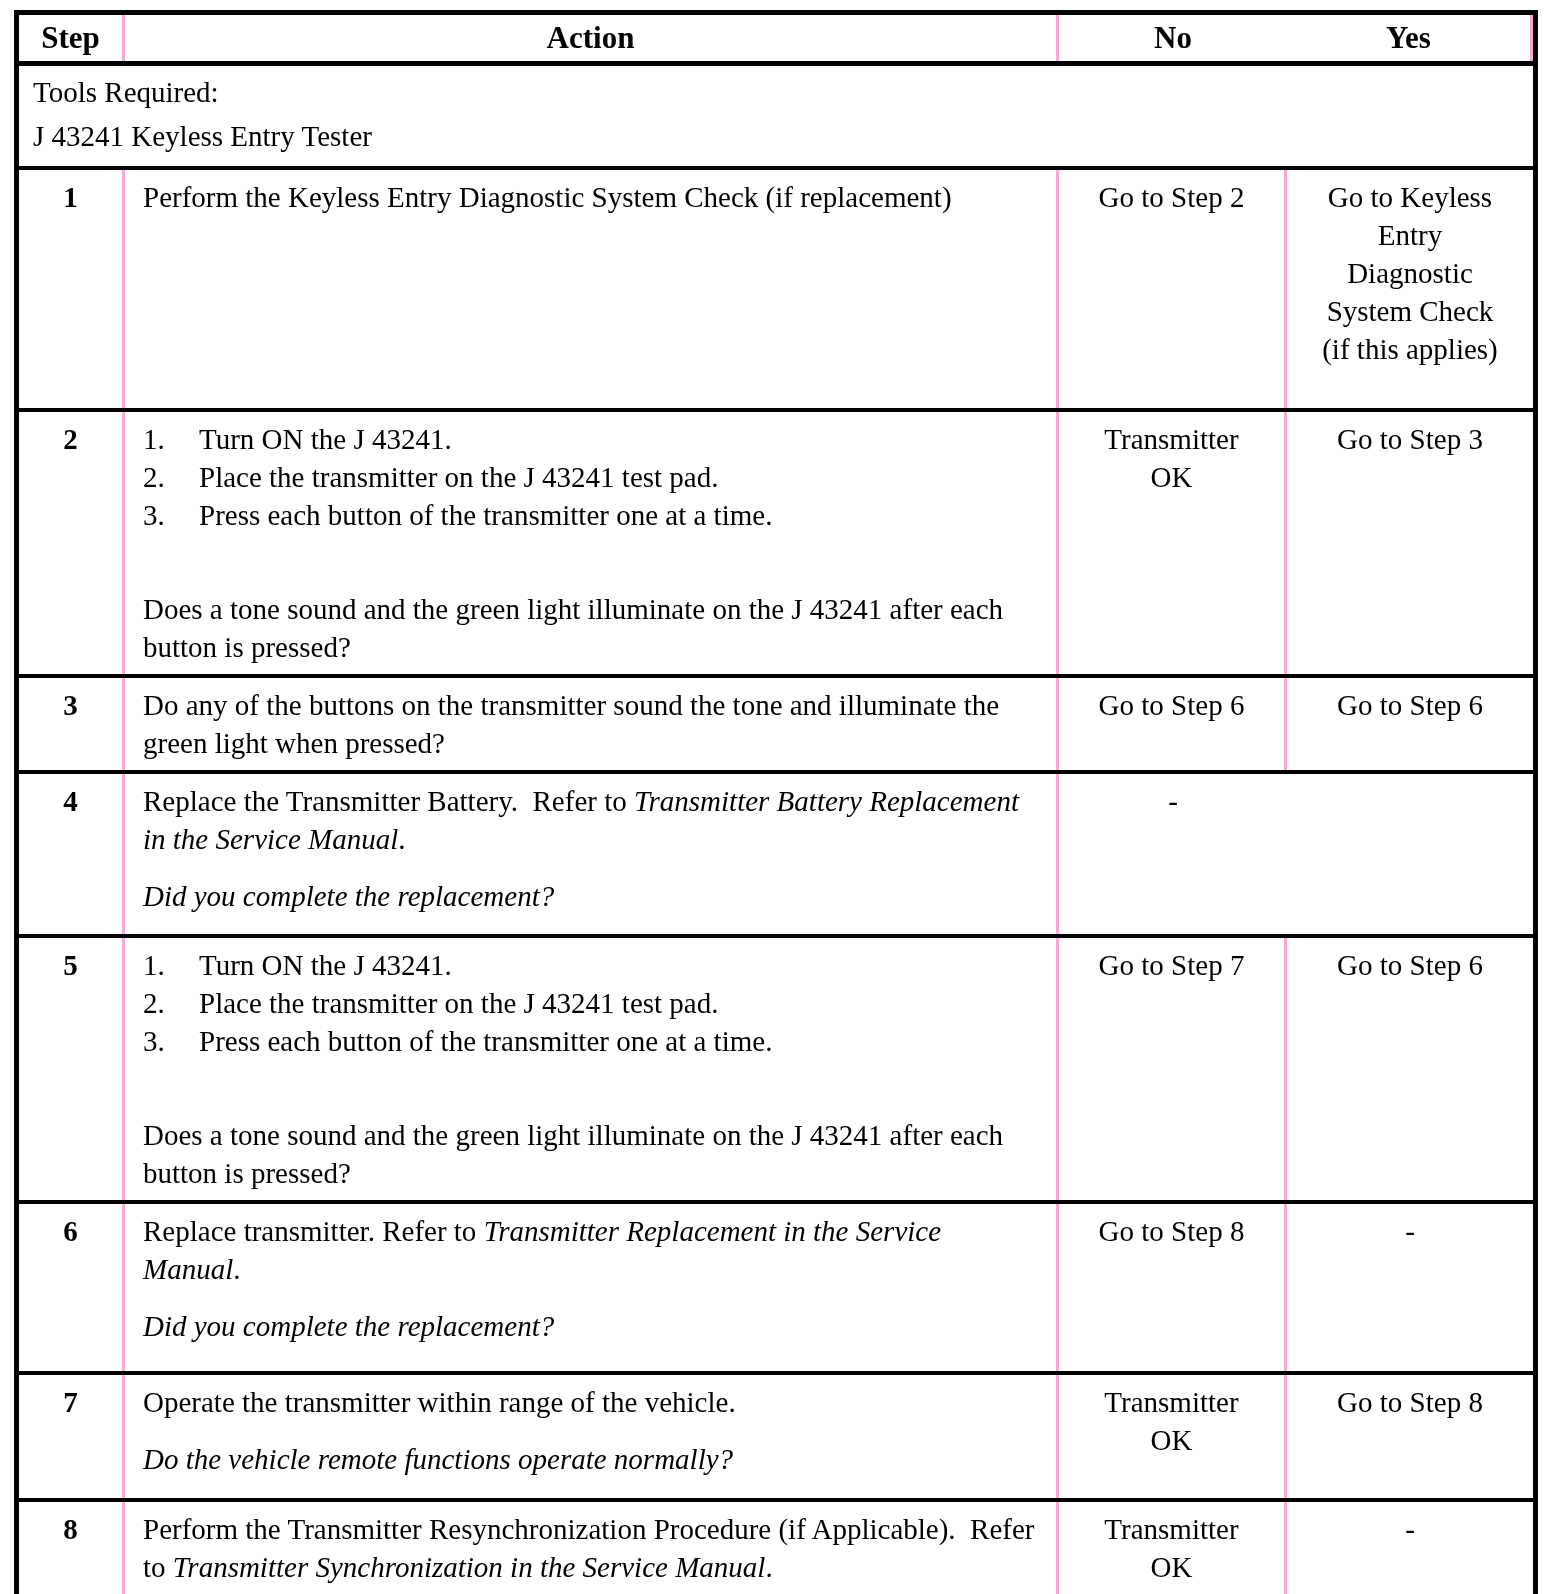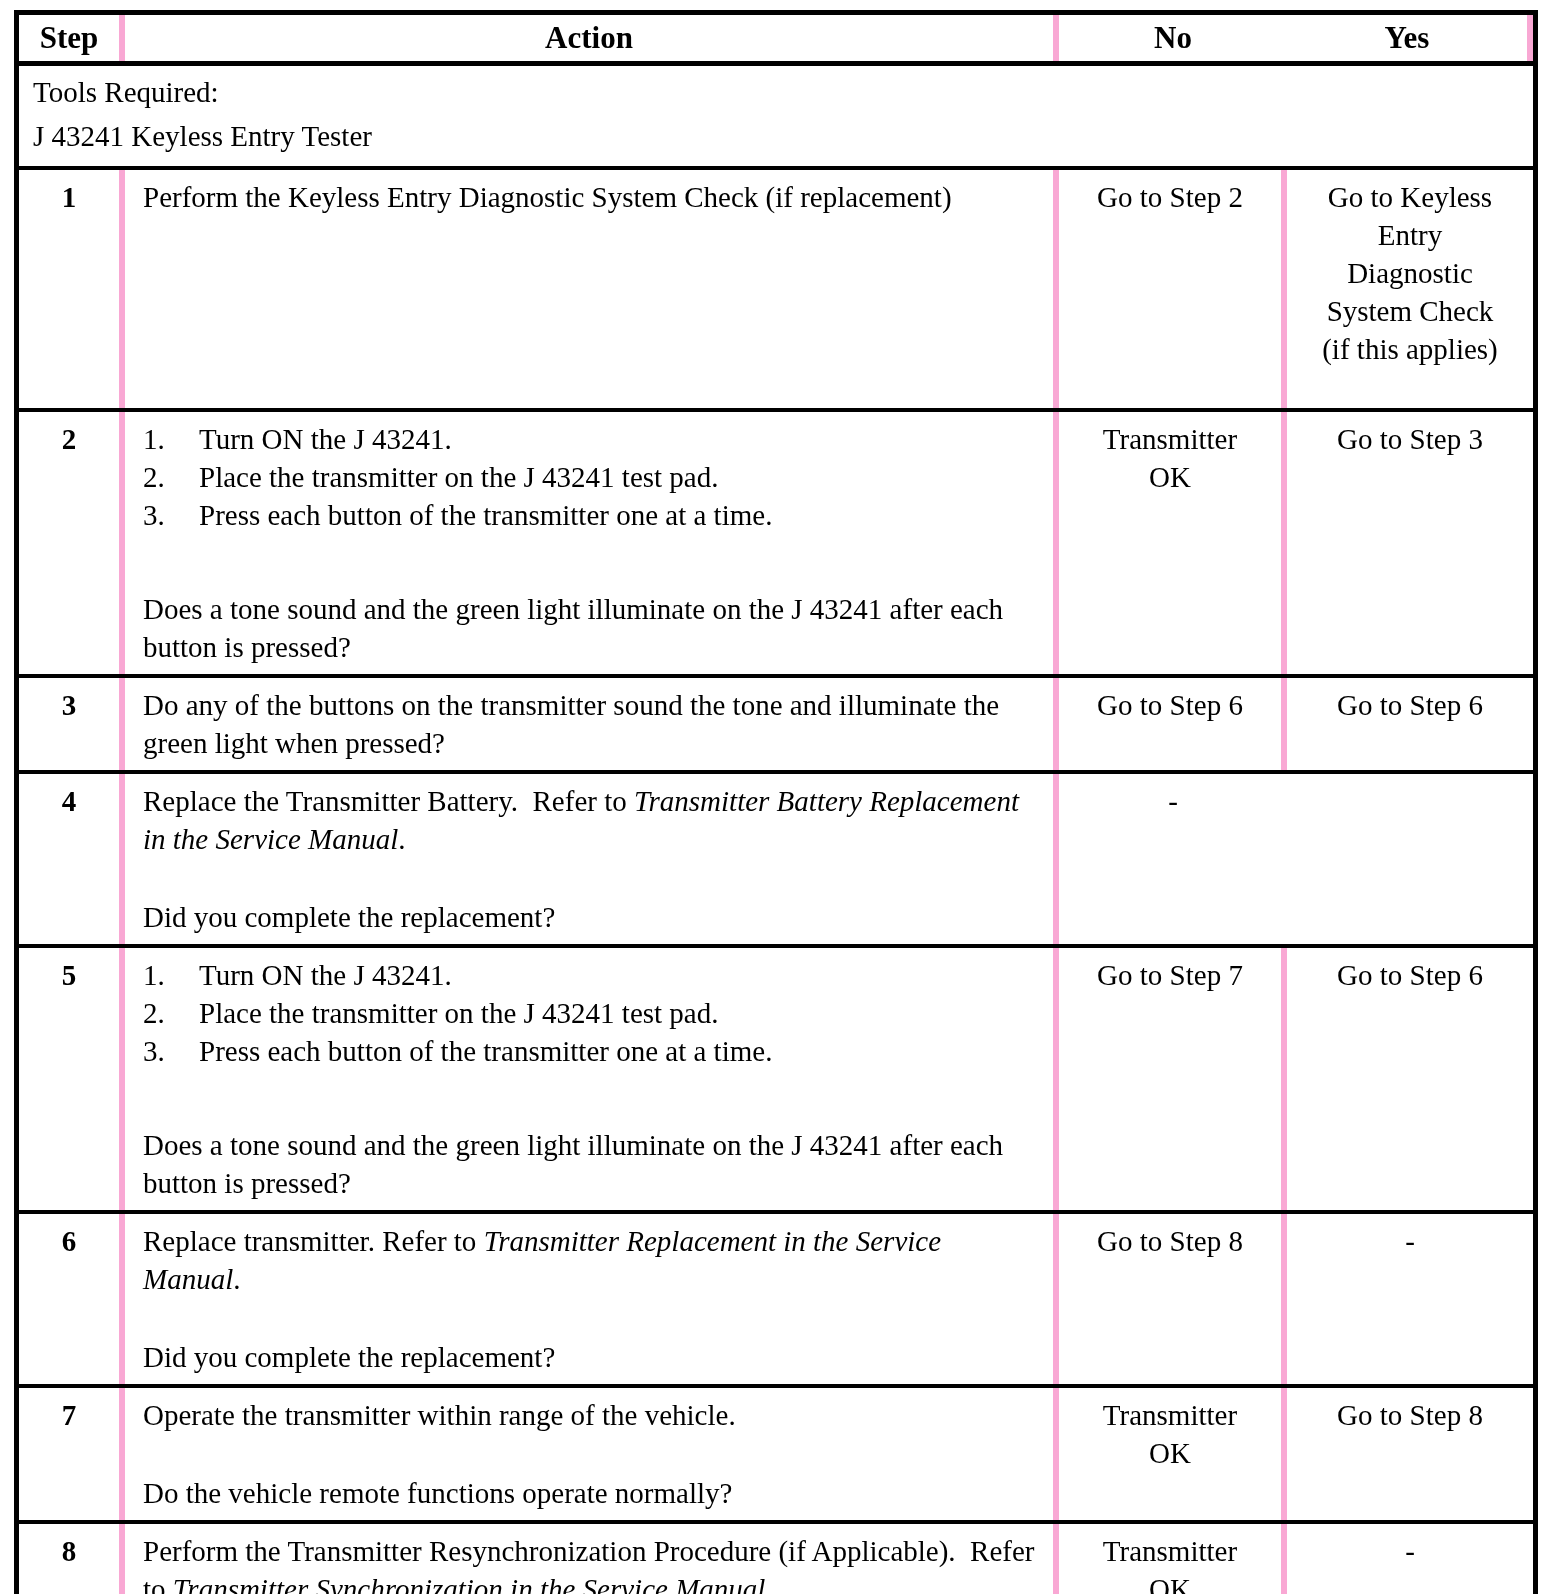--- a/index.html
+++ b/index.html
@@ -23,21 +23,21 @@
     border-bottom:4px solid #000;
     box-sizing:border-box;
   }
   .row:last-child{border-bottom:none;}
   .cell{
     box-sizing:border-box;
     padding:6px 10px;
     font-size:29px;
     line-height:38px;
   }
-  .v{border-right:6px solid #f9a8d4;}
+  .v{border-right:3px solid #f9a8d4;}
   
   .header-row{border-bottom:5px solid #000;}
   .header-row .cell{
     font-weight:bold;
     font-size:31px;
     text-align:center;
     padding:4px 6px;
     min-height:44px;
   }
   
@@ -56,21 +56,21 @@
     padding-top:8px;
   }
   .action-cell{
     padding:8px 16px 8px 18px;
   }
   .yes-cell,.no-cell{
     text-align:center;
     padding:8px 26px;
   }
   .ap{margin:0;white-space:pre-wrap;}
-  .ap + .ap{margin-top:40px;}
+  .ap + .ap{margin-top:19px;font-style:italic;}
   .olist{margin:0;}
   .olist + .ap{margin-top:56px;}
   .oli{display:flex;}
   .oli .num{flex:none;width:56px;}
   .it{font-style:italic;}
   
   .r1 .cell{min-height:238px;}
   .r2 .cell{min-height:240px;}
   .r3 .cell{min-height:80px;}
   .r4 .cell{min-height:160px;}

